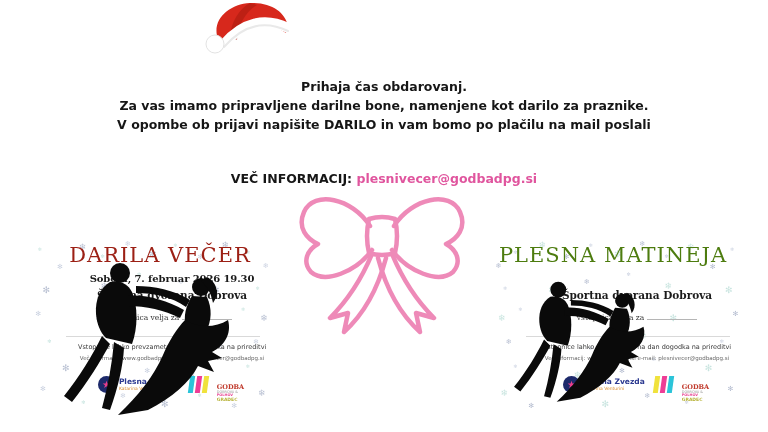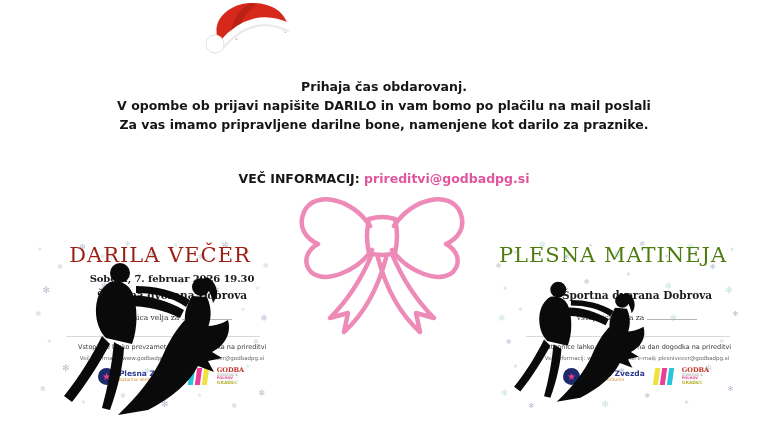--- a/index.html
+++ b/index.html
@@ -46,21 +46,21 @@
     justify-content:center;align-items:center;gap:9px;}
   .pz{display:flex;align-items:center;gap:4px;}
   .pz-circle{width:17px;height:17px;border-radius:50%;background:#1d2a6b;color:#e83e8c;
     font-size:10px;line-height:17px;text-align:center;flex:none;}
   .pz-text{text-align:left;line-height:1.1;}
   .pz-name{font-size:7.5px;font-weight:700;color:#2b3990;white-space:nowrap;}
   .pz-sub{font-size:4.5px;color:#d98a2b;white-space:nowrap;}
   .bars{display:flex;gap:2px;transform:skewX(-8deg);}
   .bar{width:5px;height:17px;}
   .bar.c{background:#2bc4d9;} .bar.m{background:#ee3d96;} .bar.y{background:#f0e23c;}
-  .godba{text-align:left;line-height:1.05;}
+  .godba{text-align:left;line-height:1.05;margin-top:17px;}
   .g1{font-family:"DejaVu Serif",serif;font-size:6.5px;font-weight:700;color:#c0392b;}
   .g2{font-size:3.5px;color:#999;}
   .g3{font-size:3.5px;font-weight:700;color:#e84393;}
   .g4{font-size:4.5px;font-weight:700;color:#b8b33a;}
 
   
   .dancers{position:absolute;z-index:3;}
   .d-left{left:50px;top:260px;width:190px;height:156px;}
   .d-right{left:503px;top:270px;width:150px;height:142px;}
 </style>
@@ -73,27 +73,27 @@
     <path d="M15,39 C8,20 26,4 47,3 C68,2 82,12 85,26 L83,33 C62,18 38,22 23,43 Z" fill="#d7281c"></path>
     <path d="M47,3 C36,9 28,22 27,37 L34,40 C35,26 42,12 54,5 Z" fill="#a81a0e" opacity="0.55"></path>
     <path d="M21,44 C40,22 62,17 85,28" fill="none" stroke="#ffffff" stroke-width="10" stroke-linecap="round"></path>
     <path d="M21,47 C40,25 62,20 85,31" fill="none" stroke="#e9e9e9" stroke-width="2" stroke-linecap="round"></path>
     <circle cx="12" cy="44" r="9" fill="#ffffff" stroke="#e3e3e3" stroke-width="1"></circle>
   </svg>
 
 
   <div class="intro">
     <div>Prihaja čas obdarovanj.</div>
+    <div>Za vas imamo pripravljene darilne bone, namenjene kot darilo za praznike.</div>
     <div>V opombe ob prijavi napišite DARILO in vam bomo po plačilu na mail poslali</div>
-    <div>Za vas imamo pripravljene darilne bone, namenjene kot darilo za praznike.</div>
   </div>
 
   <div class="contact">
     <span>VEČ INFORMACIJ:</span>
-    <span class="email">prireditvi@godbadpg.si</span>
+    <span class="email">plesnivecer@godbadpg.si</span>
   </div>
 
   <svg class="bow" viewBox="0 0 176 158" fill="none" stroke="#ee8ab8" stroke-width="4.5" stroke-linejoin="round" stroke-linecap="round">
     <path d="M76,40 C58,12 20,4 10,26 C3,42 13,53 24,58 C13,64 8,76 17,86 C31,98 62,86 78,64"></path>
     <path d="M100,40 C118,12 156,4 166,26 C173,42 163,53 152,58 C163,64 168,76 159,86 C145,98 114,86 98,64"></path>
     <path d="M78,68 C68,92 54,114 36,132 L54,127 L50,146 C70,128 84,102 92,72"></path>
     <path d="M98,68 C108,92 122,114 140,132 L122,127 L126,146 C106,128 92,102 84,72"></path>
     <path d="M75,33 Q88,29 101,33 Q105,50 101,67 Q88,71 75,67 Q71,50 75,33 Z"></path>
   </svg>
 

